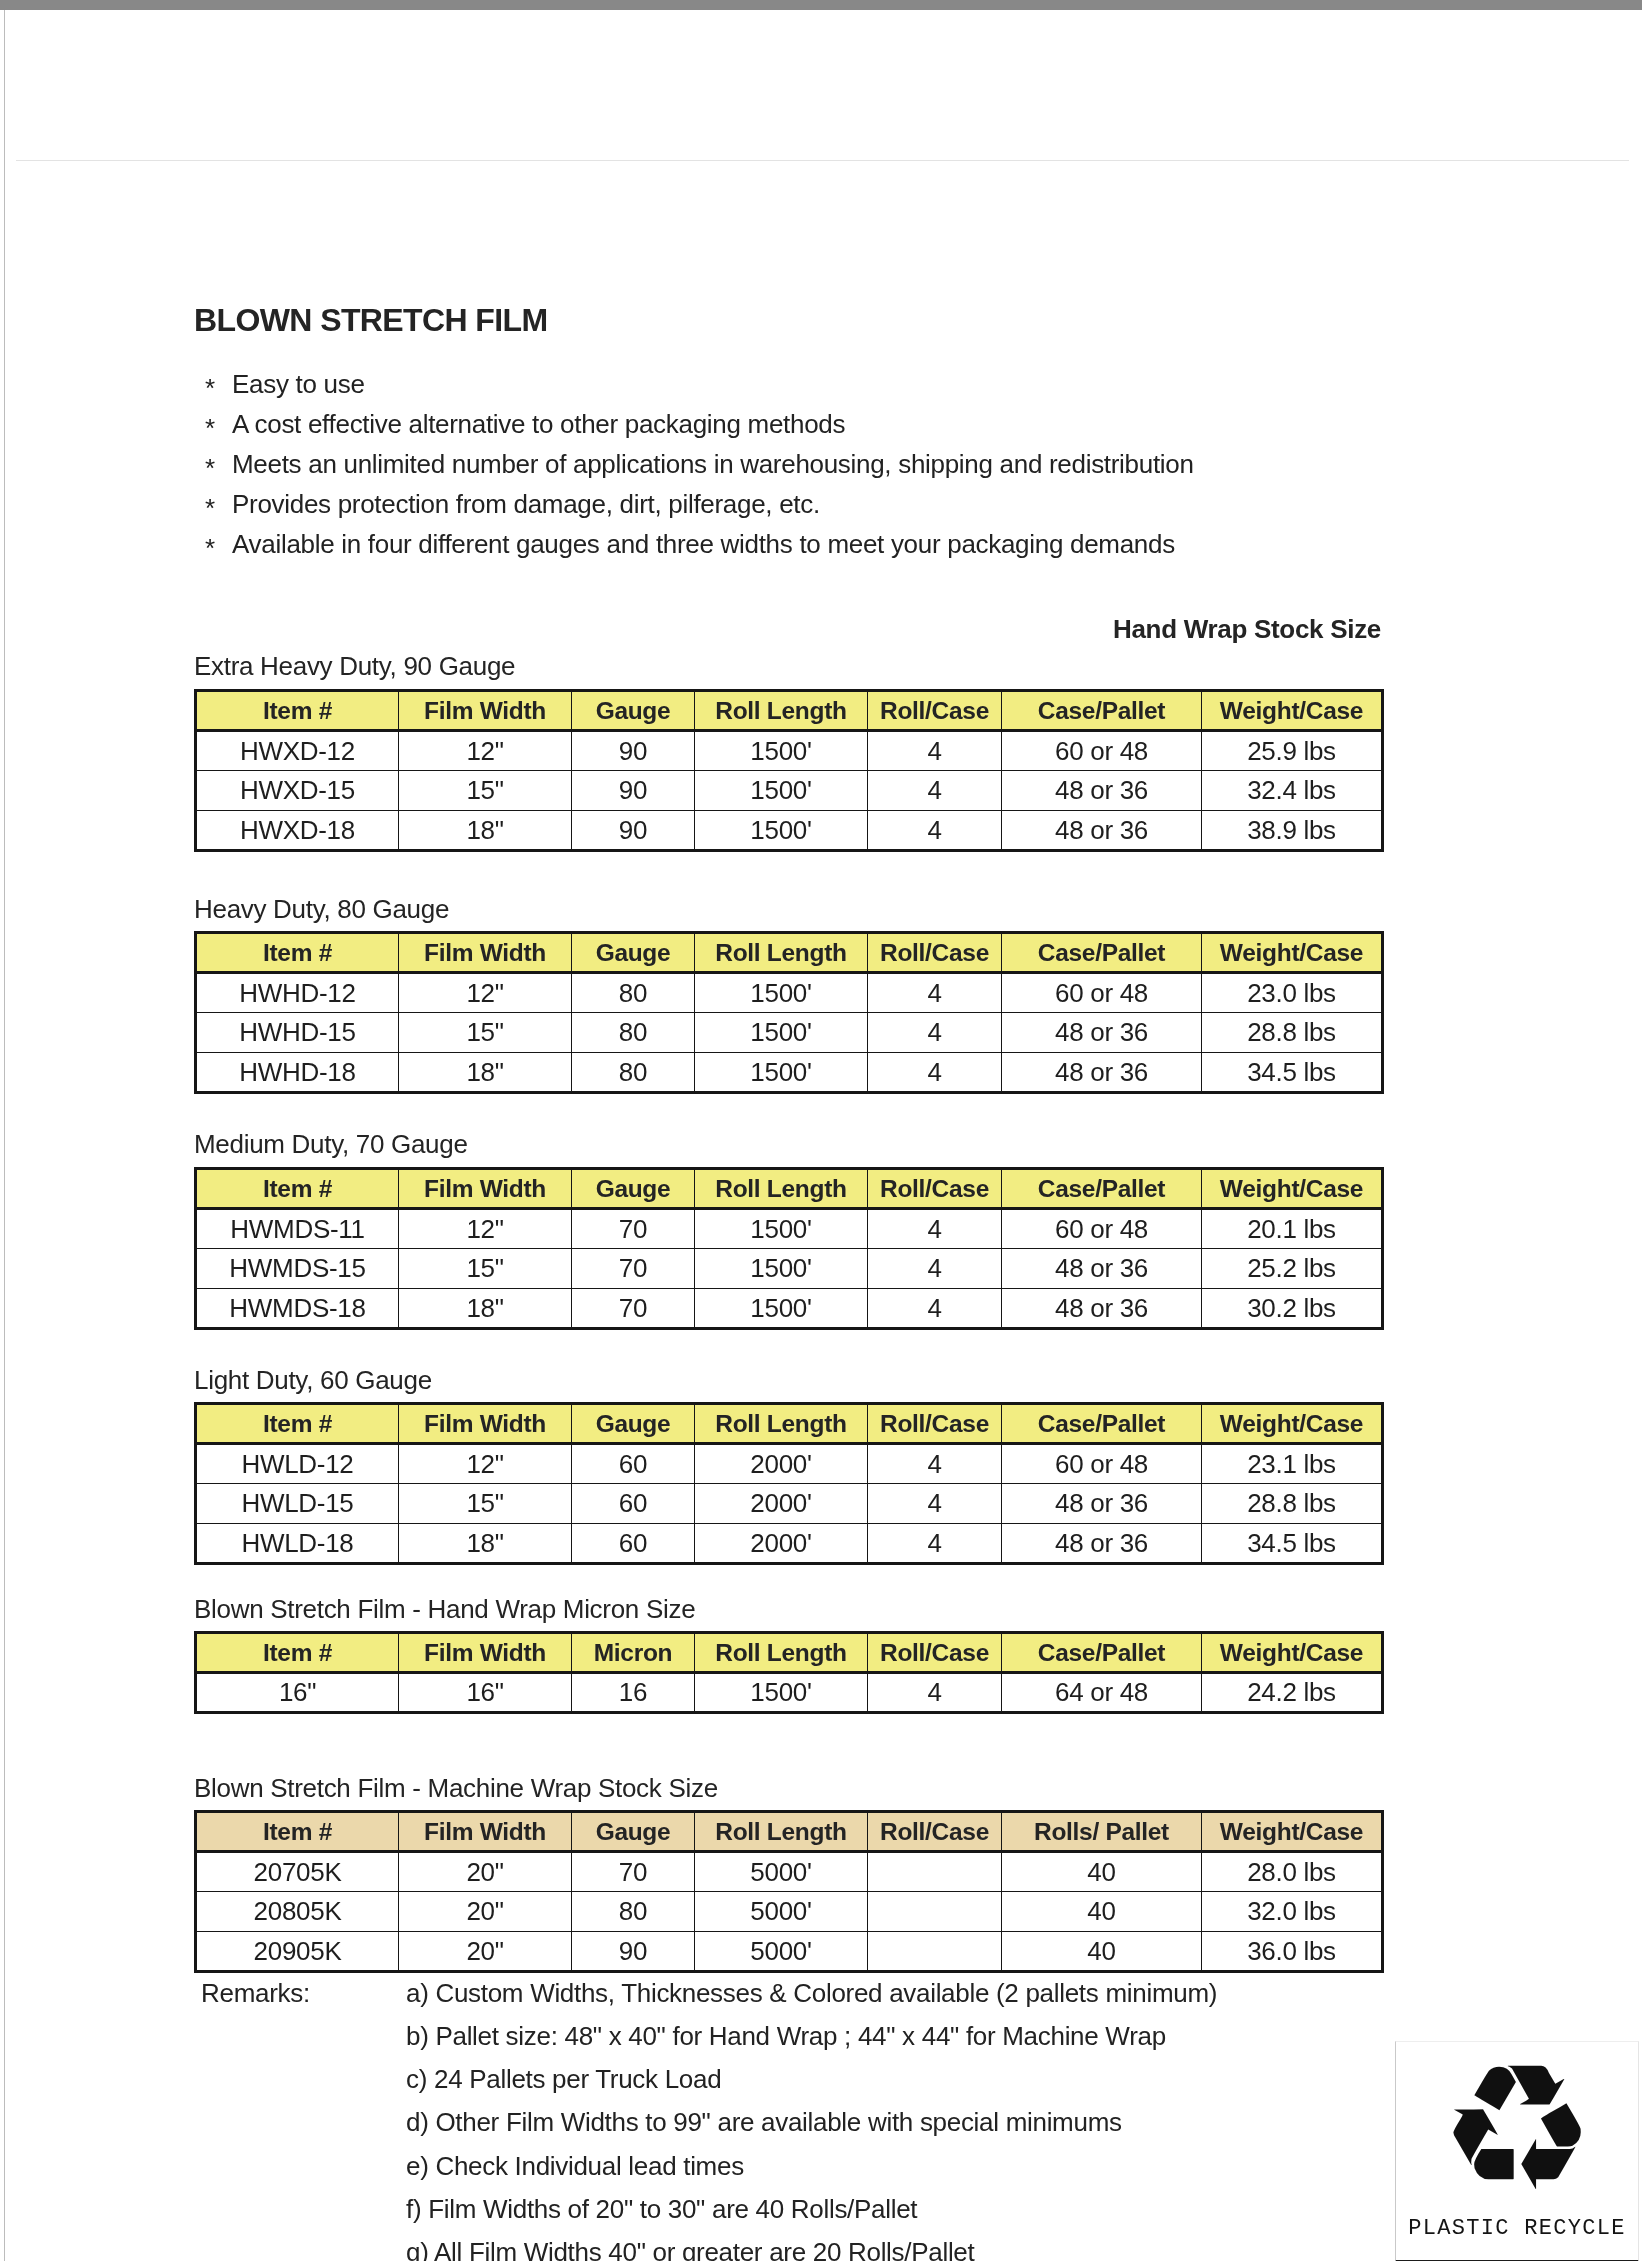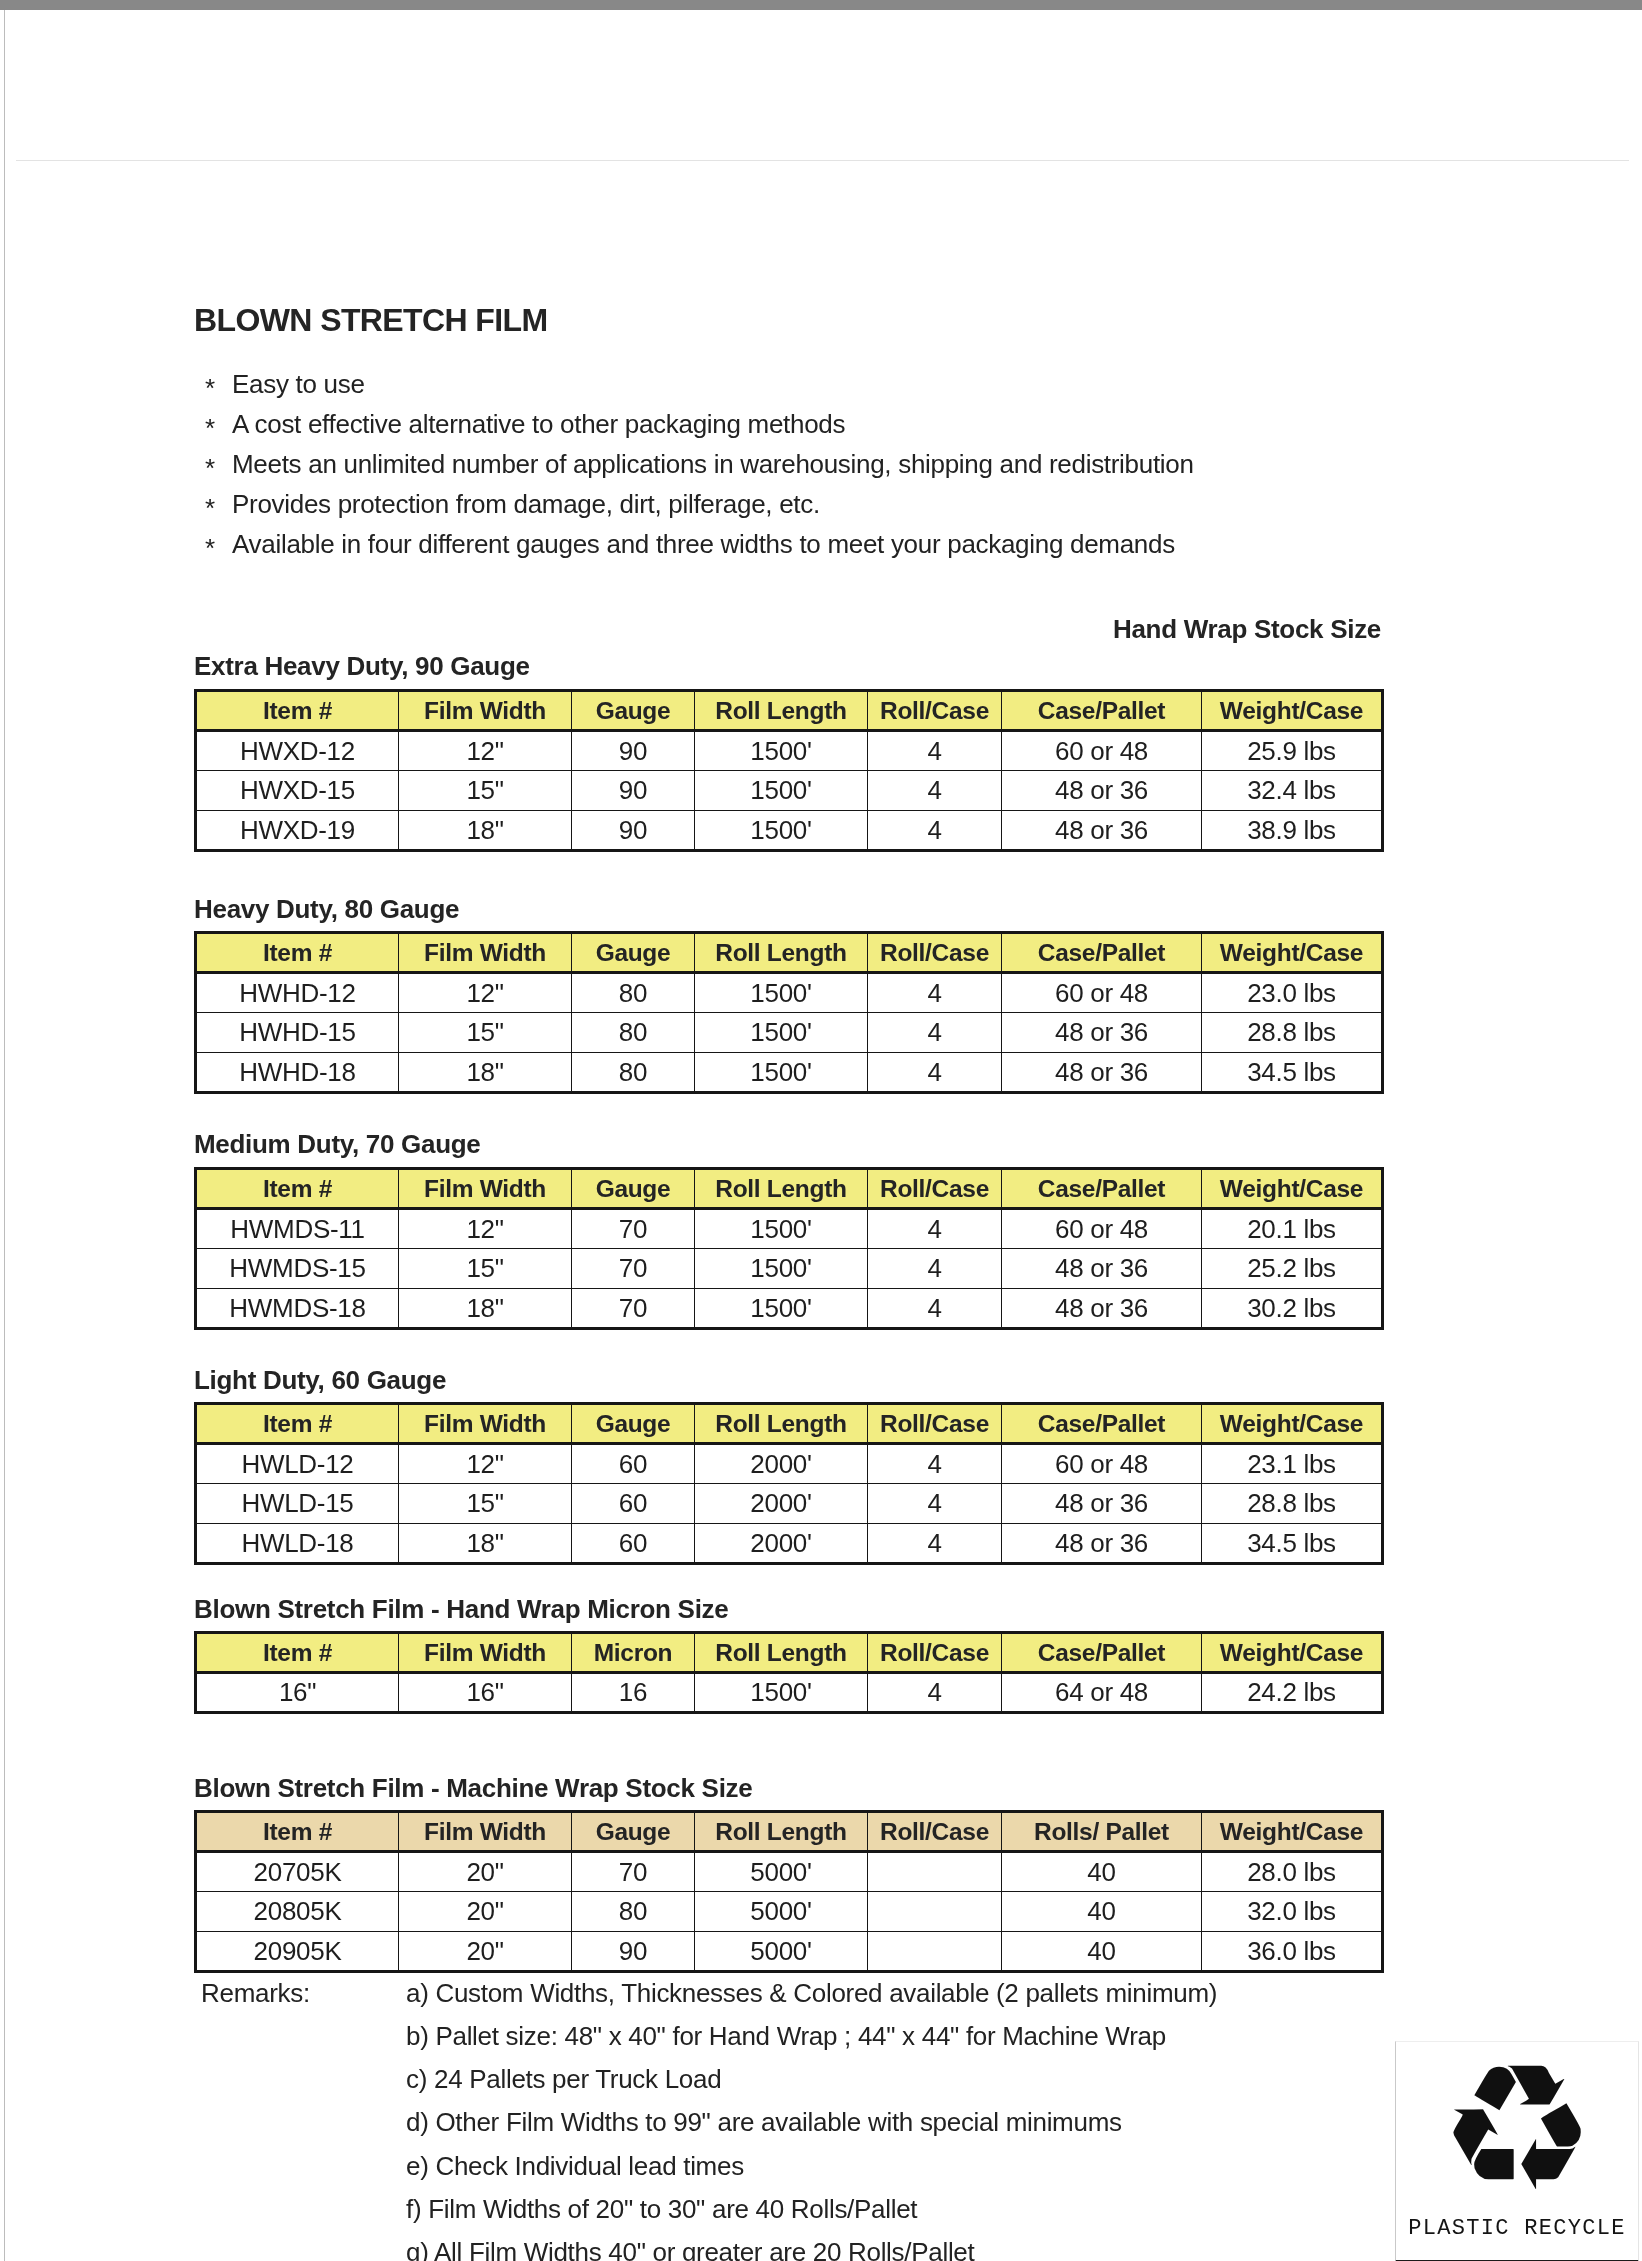--- a/index.html
+++ b/index.html
@@ -27,21 +27,21 @@
   }
   .bullets{position:absolute;left:205px;top:359px;list-style:none;}
   .bullet-row{display:flex;height:40px;align-items:flex-start;font-size:26px;color:#222;}
   .bullet-mark{width:27px;flex:0 0 27px;font-size:26px;padding-top:3.9px;}
   .center-heading{
     position:absolute;left:194px;top:604px;width:1187px;
     text-align:right;font-size:26px;font-weight:700;color:#242424;
   }
   .section-heading{
     position:absolute;left:194px;
-    font-size:26px;font-weight:700;color:#242424;white-space:nowrap;
+    font-size:26px;font-weight:400;color:#242424;white-space:nowrap;
   }
   table.spec{
     position:absolute;left:194px;
     width:1187px;
     border-collapse:collapse;
     table-layout:fixed;
     background:#fff;
     border:3.2px solid var(--line);
   }
   table.spec th,table.spec td{
@@ -158,21 +158,21 @@
           <tr>
             <td>HWXD-15</td>
             <td>15"</td>
             <td>90</td>
             <td>1500'</td>
             <td>4</td>
             <td>48 or 36</td>
             <td>32.4 lbs</td>
           </tr>
           <tr>
-            <td>HWXD-19</td>
+            <td>HWXD-18</td>
             <td>18"</td>
             <td>90</td>
             <td>1500'</td>
             <td>4</td>
             <td>48 or 36</td>
             <td>38.9 lbs</td>
           </tr>
         </tbody>
       </table>
       <div class="section-heading" style="top: 884px;">Heavy Duty, 80 Gauge</div>

